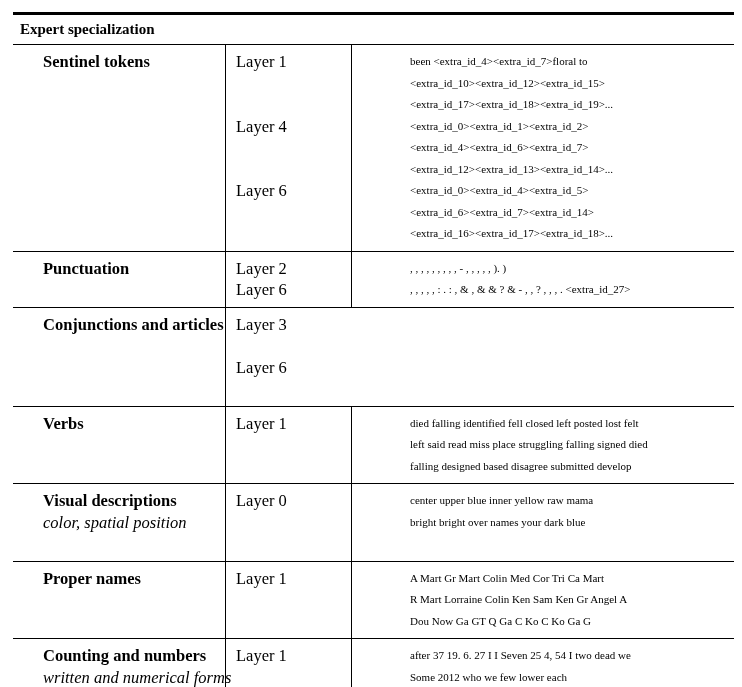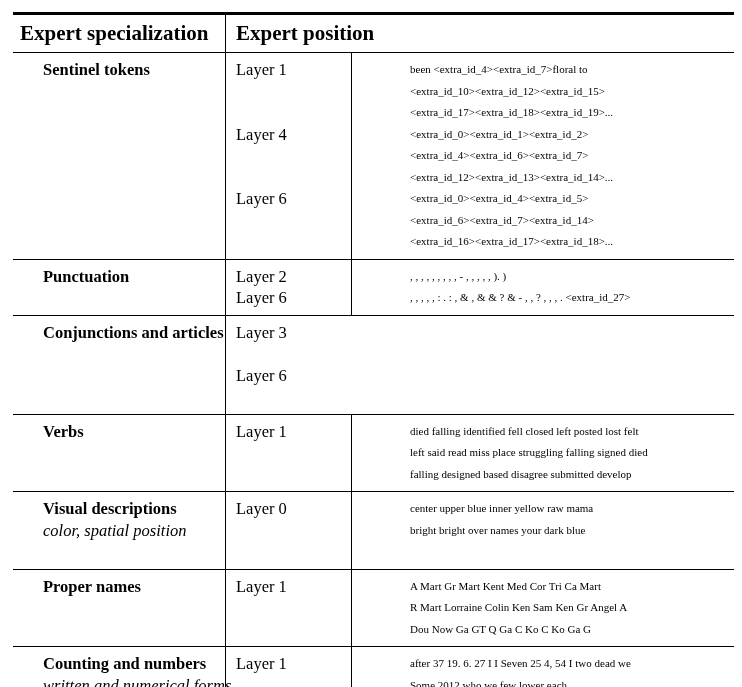--- a/index.html
+++ b/index.html
@@ -20,21 +20,21 @@
     border-top: 3px solid #000;
     border-bottom: 3px solid #000;
     box-sizing: border-box;
   }
   .header-row {
     display: grid;
     grid-template-columns: 212px 126px 1fr;
   }
   .hcell {
     font-weight: bold;
-    font-size: 21px;
+    font-size: 15px;
     padding: 6px 0 6px 10px;
     white-space: nowrap;
   }
   .hcell.c1 { padding-left: 7px; }
   .hcell.c2, .hcell.c3 { border-left: 1.4px solid #000; }
   .section {
     display: grid;
     grid-template-columns: 212px 126px 1fr;
     border-top: 1.7px solid #000;
   }
@@ -69,21 +69,20 @@
     white-space: nowrap;
     margin-left: 48px;
   }
 </style>
 </head>
 <body>
 
 <div class="paper-table">
   <div class="header-row">
     <div class="hcell c1">Expert specialization</div>
-    <div class="hcell c2">Expert position</div>
   </div>
   <div id="sections">
       <div class="section">
         <div class="cell c1">
           <div class="spec-name">Sentinel tokens</div>
         </div>
         <div class="cell c2">
           <div class="layer-block" style="height: 64.5px;">Layer 1</div>
           <div class="layer-block" style="height: 64.5px;">Layer 4</div>
           <div class="layer-block" style="height: 64.5px;">Layer 6</div>
@@ -149,21 +148,21 @@
         </div>
       </div>
       <div class="section">
         <div class="cell c1">
           <div class="spec-name">Proper names</div>
         </div>
         <div class="cell c2">
           <div class="layer-block" style="height: 64.5px;">Layer 1</div>
         </div>
         <div class="cell c3">
-          <div class="tline">A Mart Gr Mart Kent Med Cor Tri Ca Mart</div>
+          <div class="tline">A Mart Gr Mart Colin Med Cor Tri Ca Mart</div>
           <div class="tline">R Mart Lorraine Colin Ken Sam Ken Gr Angel A</div>
           <div class="tline">Dou Now Ga GT Q Ga C Ko C Ko Ga G</div>
         </div>
       </div>
       <div class="section">
         <div class="cell c1">
           <div class="spec-name">Counting and numbers</div>
           <div class="spec-sub">written and numerical forms</div>
         </div>
         <div class="cell c2">

